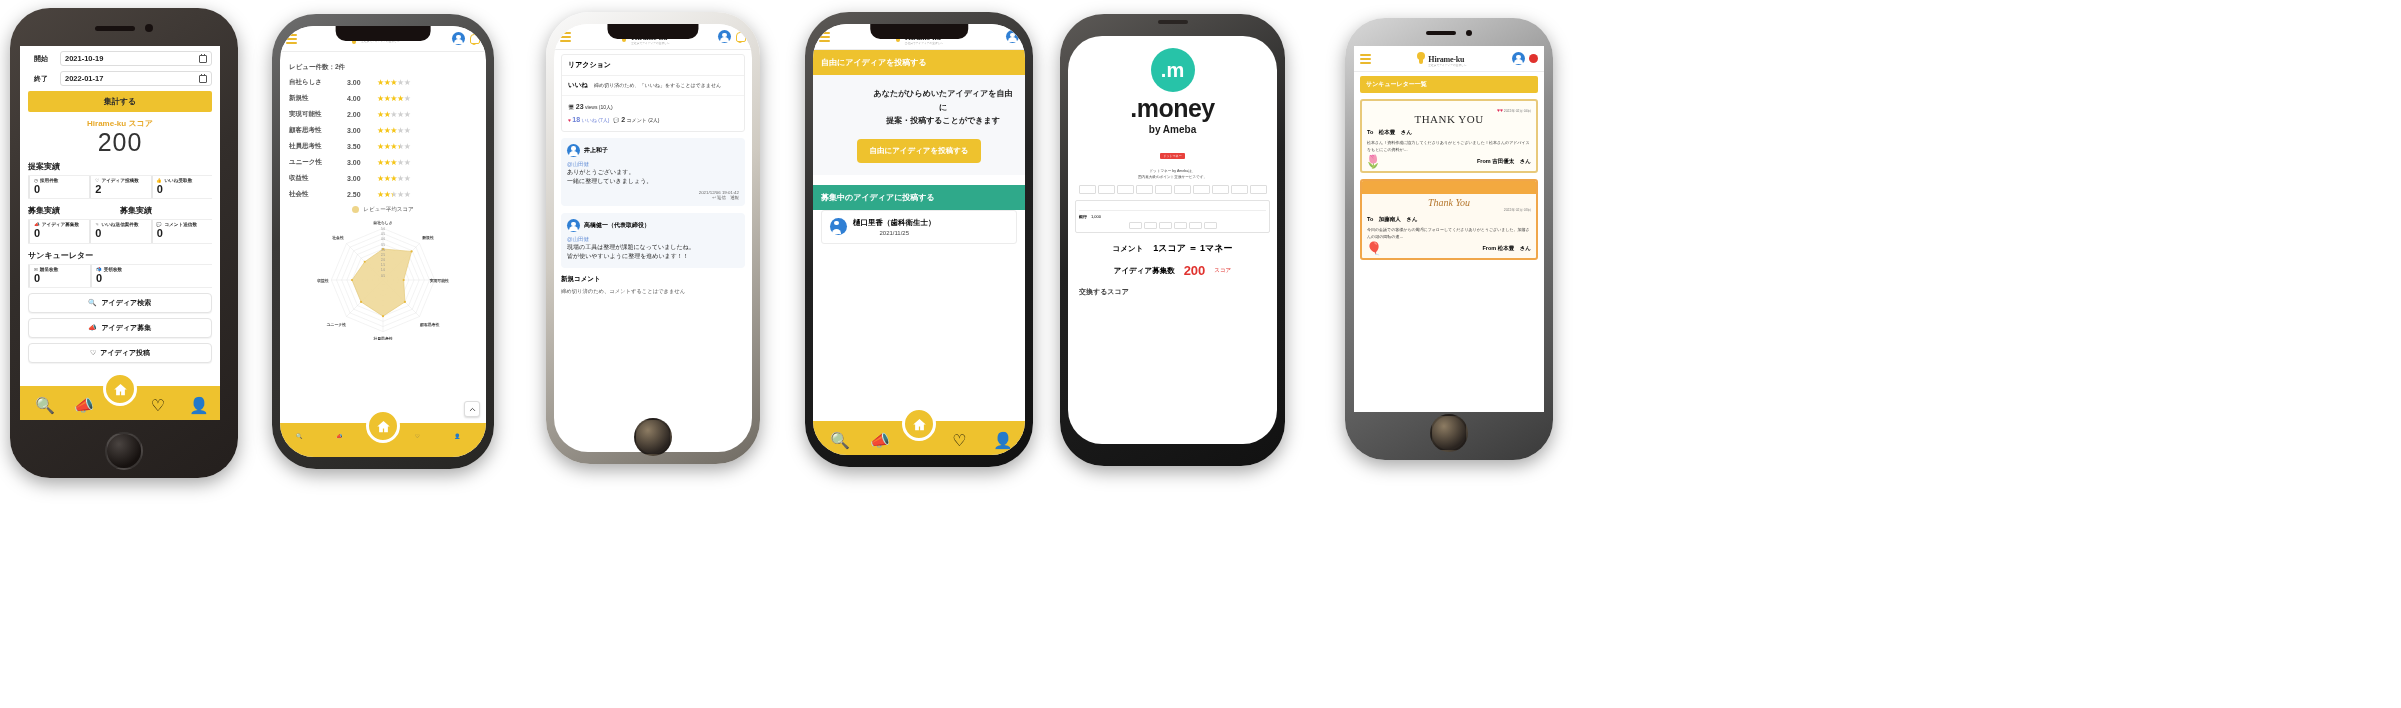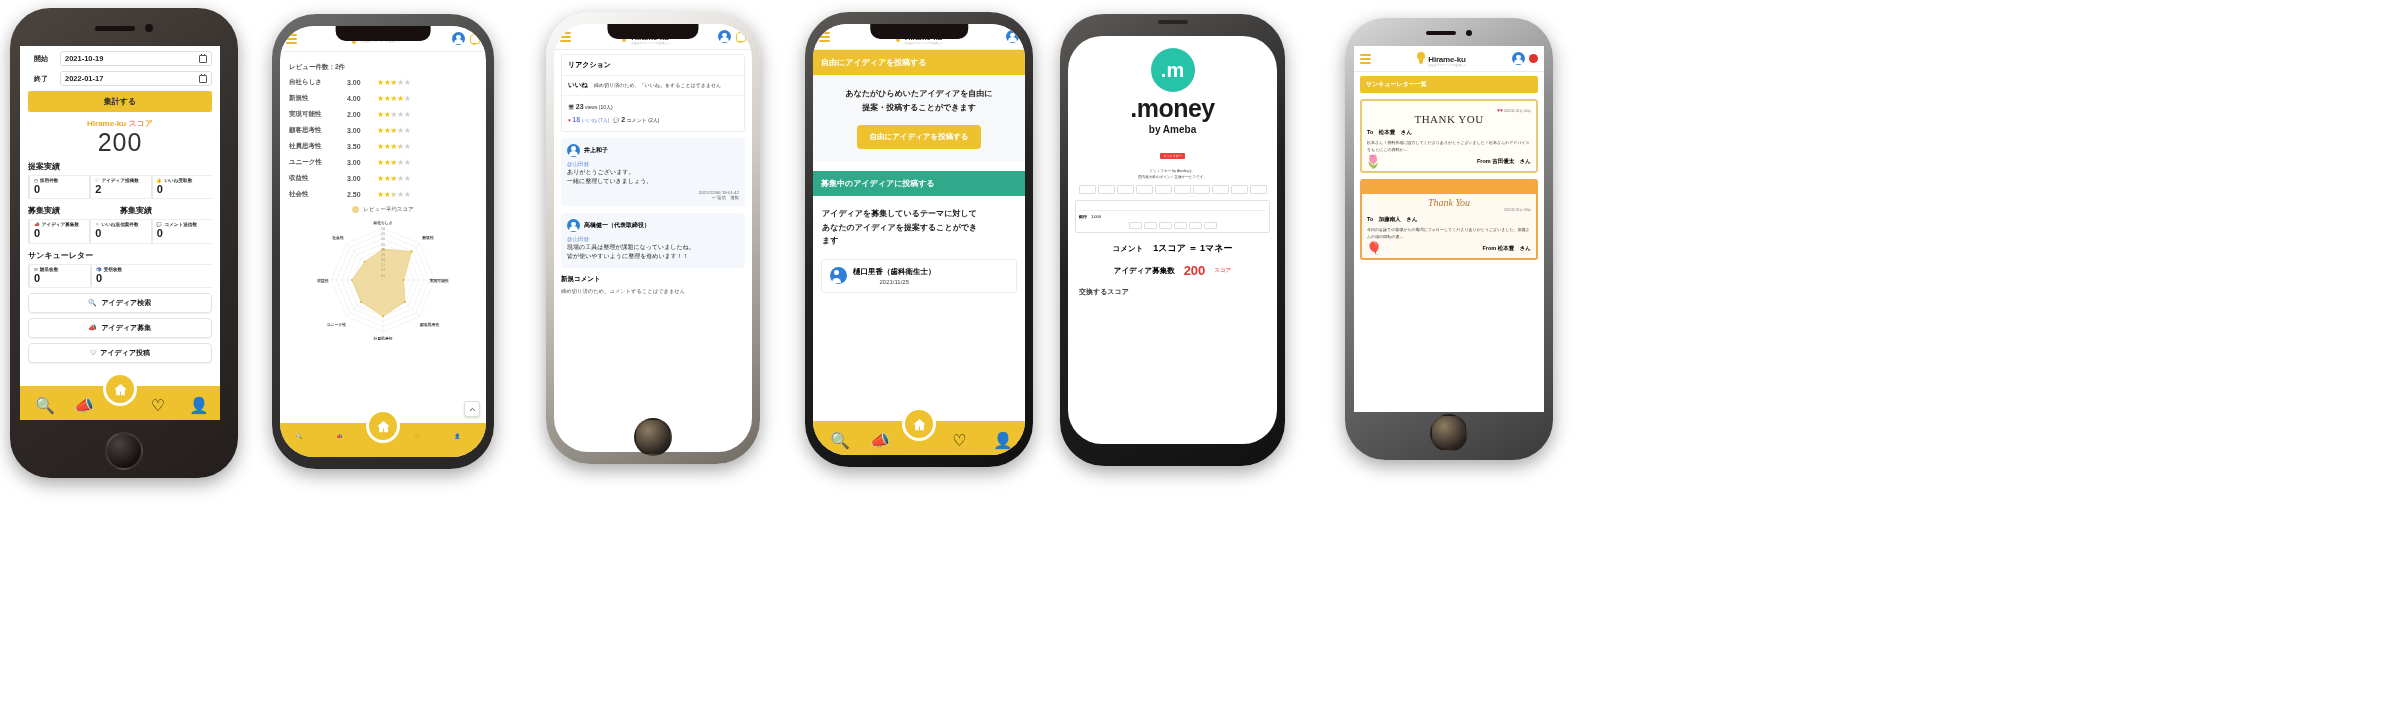--- a/index.html
+++ b/index.html
@@ -61,21 +61,21 @@
     height:26px; background:#fff; display:flex; align-items:center;
     justify-content:space-between; padding:0 6px;
     border-bottom:1px solid #ececec;
   }
   .hamb { display:flex; flex-direction:column; gap:2px; }
   .hamb i { display:block; width:11px; height:2px; background:#eab92d; border-radius:1px; }
   .logo { display:flex; align-items:center; gap:2px; }
   .bulb { width:10px; height:13px; position:relative; }
   .bulb:before{content:"";position:absolute;top:0;left:1px;width:8px;height:8px;border-radius:50%;background:#f0bf2e;}
   .bulb:after{content:"";position:absolute;top:7px;left:3px;width:4px;height:5px;background:#f0bf2e;border-radius:0 0 2px 2px;}
-  .logotext { line-height:1; }
+  .logotext { line-height:1;font-family:Liberation Serif, serif; }
   .logotext b { font-size:8px; color:#2b2b2b; letter-spacing:-.2px; }
   .logotext span { display:block; font-size:2.6px; color:#9a9a9a; letter-spacing:.1px; }
   .avatarIcon{ width:13px;height:13px;border-radius:50%;background:#2f7fd4;position:relative;}
   .avatarIcon:before{content:"";position:absolute;top:2.5px;left:4.2px;width:4.6px;height:4.6px;border-radius:50%;background:#fff;}
   .avatarIcon:after{content:"";position:absolute;bottom:1px;left:2.2px;width:9px;height:5px;border-radius:5px 5px 0 0;background:#fff;}
   .bell{width:11px;height:12px;position:relative;}
   .bell:before{content:"";position:absolute;top:1px;left:1.5px;width:8px;height:8px;border-radius:4px 4px 2px 2px;border:1.6px solid #f0bf2e;}
   .bell:after{content:"";position:absolute;bottom:0;left:3.5px;width:4px;height:2px;border-radius:0 0 2px 2px;background:#f0bf2e;}
   .icons { display:flex; align-items:center; gap:4px; }
 
@@ -166,21 +166,21 @@
   .cmtTime{text-align:right;font-size:4.4px;color:#666;margin-top:4px;}
   .cmtActs{text-align:right;font-size:4.4px;color:#666;}
   .newCmt{font-weight:bold;font-size:6.5px;margin:6px 0 4px;}
   .grey{color:#555;font-size:5.3px;}
 
   
   .p4{font-size:7px;}
   .banner{ background:#eec22e;color:#fff;font-weight:bold;font-size:8px;padding:7px 8px;}
   .banner.green{background:#2fa98a;}
   .pane{ background:#f7f8fa;padding:12px 10px;text-align:center;}
-  .paneTx{ font-weight:bold;font-size:8px;line-height:1.7;color:#1d1d1d;}
+  .paneTx{ font-weight:bold;font-size:8px;line-height:1.7;color:#1d1d1d;margin-left:48px;}
   .cta{ display:inline-block;background:#eec22e;color:#fff;font-weight:bold;font-size:7.5px;
         padding:7px 12px;border-radius:4px;margin-top:11px;}
   .userCard{ display:flex;gap:6px;align-items:center;padding:7px 8px;}
   .userCard .nm{font-weight:bold;font-size:7.5px;}
   .userCard .dt{font-size:6px;color:#444;margin-top:2px;}
 
   
   .p5{ padding:0 7px; text-align:center;}
   .mcoin{ width:44px;height:44px;border-radius:50%;background:#27c3a8;margin:12px auto 4px;
           display:flex;align-items:center;justify-content:center;color:#fff;font-size:20px;font-weight:bold;}
@@ -658,25 +658,20 @@
         </div>
 
         <div class="p4">
           <div class="banner">自由にアイディアを投稿する</div>
           <div class="pane">
             <div class="paneTx" style="white-space:pre-line">あなたがひらめいたアイディアを自由に
 提案・投稿することができます</div>
             <div class="cta">自由にアイディアを投稿する</div>
           </div>
           <div class="banner green" style="margin-top:10px;">募集中のアイディアに投稿する</div>
-          <div class="pane" style="background:#fff;padding:11px 9px;">
-            <div class="paneTx" style="white-space:pre-line;text-align:left;">アイディアを募集しているテーマに対して
-あなたのアイディアを提案することができ
-ます</div>
-          </div>
           <div class="card" style="margin:0 8px;text-align:center;">
             <div class="userCard">
               <span class="avatarIcon" style="width:17px;height:17px"></span>
               <span>
                 <div class="nm">樋口里香（歯科衛生士）</div>
                 <div class="dt">2021/11/25</div>
               </span>
             </div>
           </div>
         </div>

